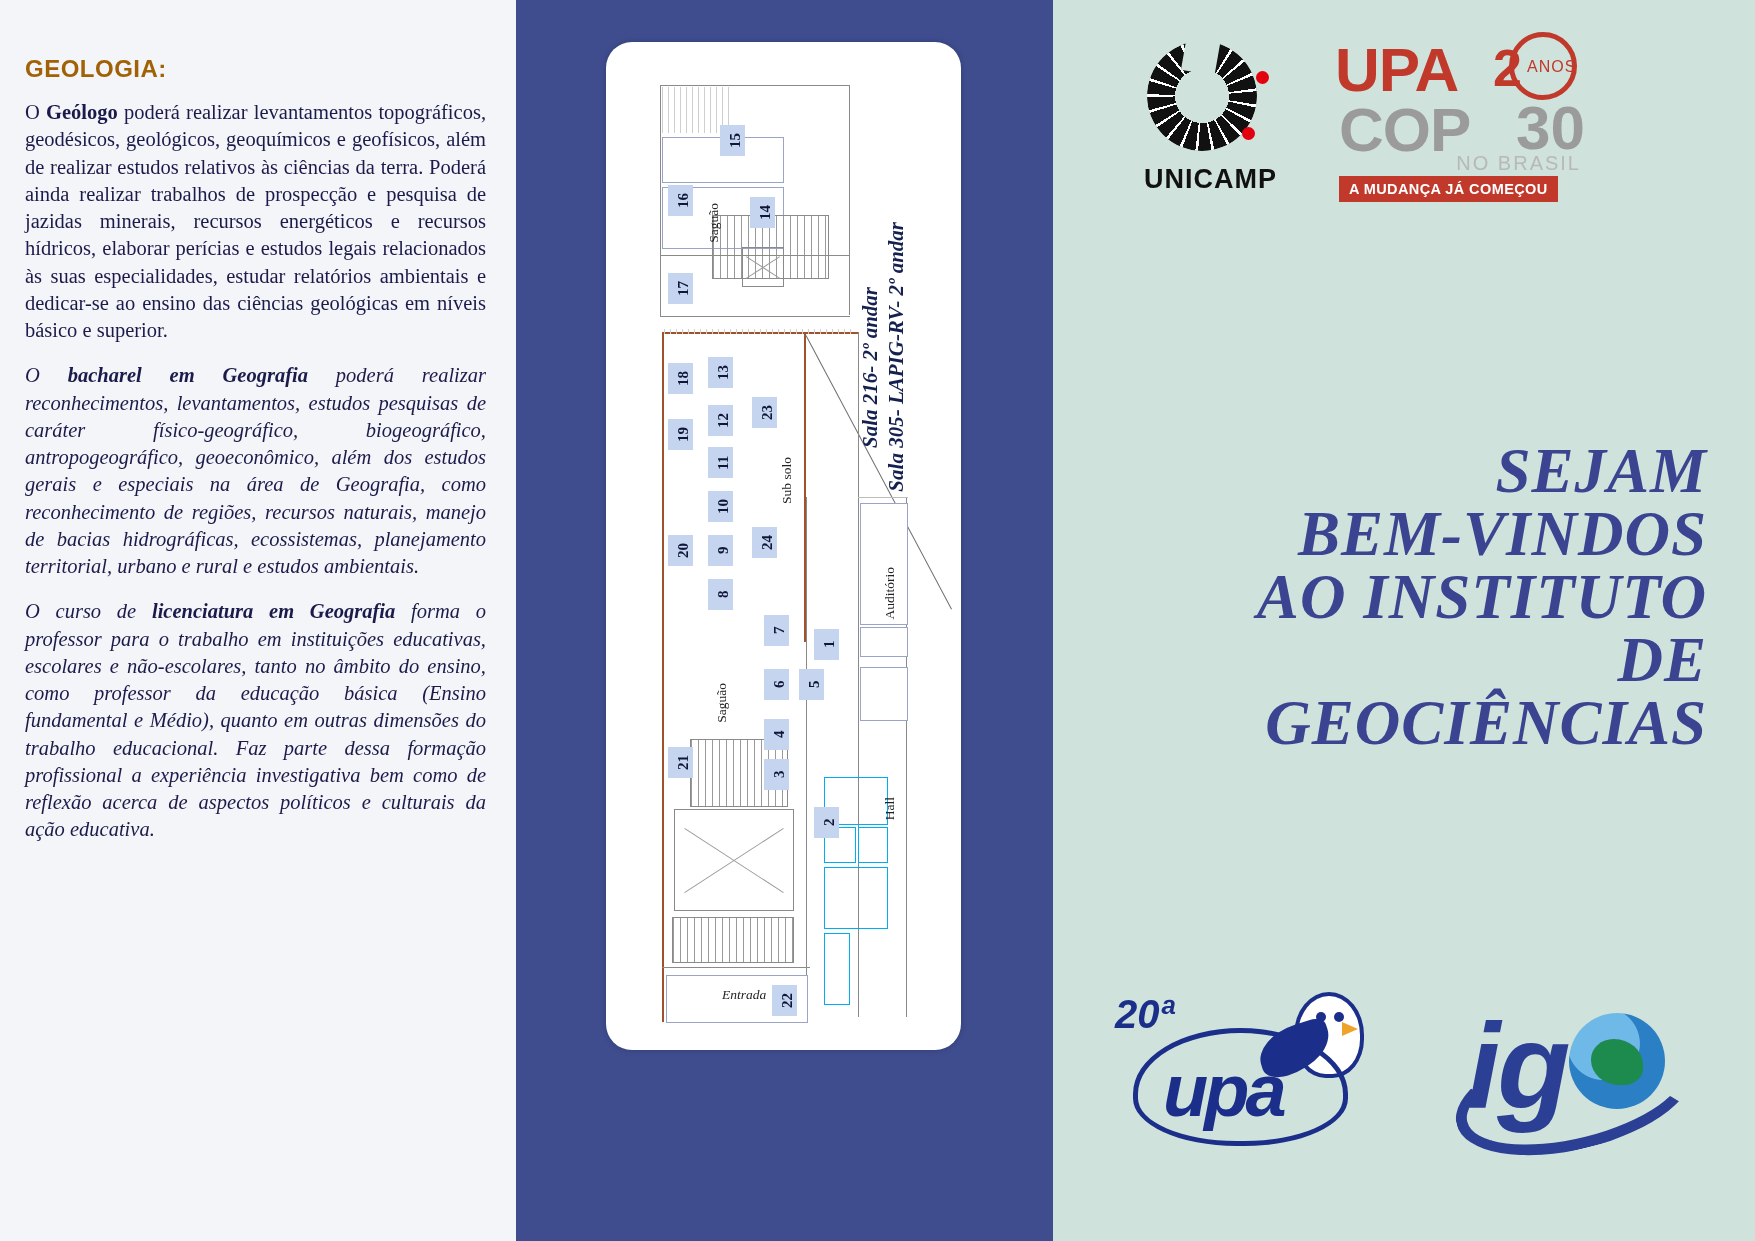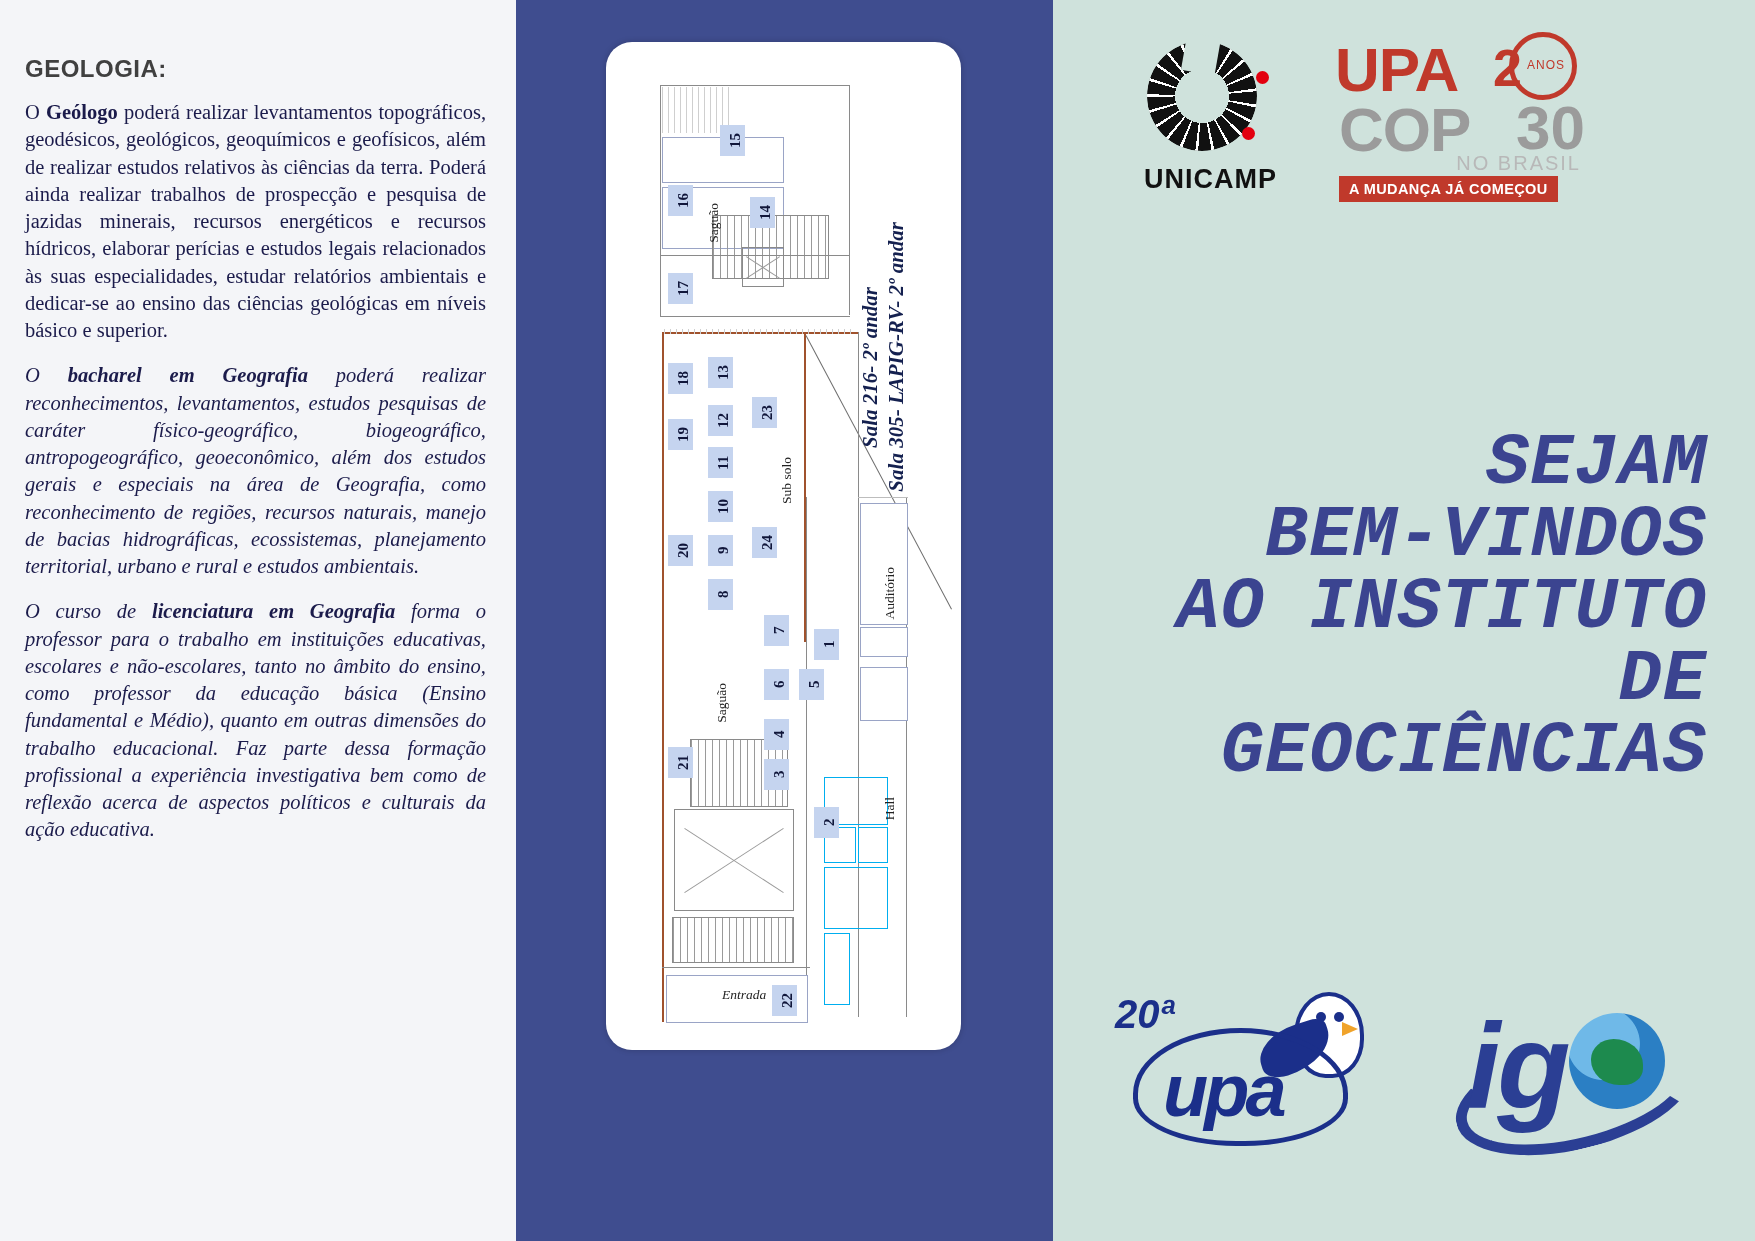--- a/index.html
+++ b/index.html
@@ -23,21 +23,21 @@
   
   .panel-text {
     width: 516px;
     height: 100%;
     background: #f4f5f8;
     box-sizing: border-box;
     padding: 55px 30px 20px 25px;
     position: relative;
   }
   .sec-heading {
-    color: #404040;
+    color: #a16207;
     font-family: "Liberation Sans", sans-serif;
     font-weight: bold;
     font-size: 24px;
     letter-spacing: 0.5px;
     margin: 0 0 16px 0;
   }
   .sec-heading.second {
     margin-top: 34px;
   }
   .body-par {
@@ -281,21 +281,21 @@
     color: #c0392b;
     font-family: "Liberation Sans", sans-serif;
     font-weight: bold;
     font-size: 52px;
   }
   .anos20 .anos-t {
     position: absolute;
     left: 34px; top: 26px;
     color: #c0392b;
     font-family: "Liberation Sans", sans-serif;
-    font-size: 12px;
+    font-size: 16px;
     letter-spacing: 1px;
   }
   .num30 {
     position: absolute;
     right: 0px; top: 62px;
     color: #9b9b9b;
     font-family: "Liberation Sans", sans-serif;
     font-weight: bold;
     font-size: 62px;
   }
@@ -316,29 +316,29 @@
     font-family: "Liberation Sans", sans-serif;
     font-weight: bold;
     font-size: 14.5px;
     padding: 5px 10px 5px 10px;
     letter-spacing: 0.4px;
     white-space: nowrap;
   }
 
   .cover-title {
     position: absolute;
-    top: 380px;
+    top: 398px;
     right: 48px;
     width: 620px;
     text-align: right;
     color: #3b4490;
-    font-family: Liberation Mono, monospace;
+    font-family: Liberation Serif, serif;
     font-weight: bold;
     font-style: italic;
-    font-size: 72px;
+    font-size: 63px;
     line-height: 1.0;
     letter-spacing: 1px;
   }
   .cover-title .ln { display: block; }
 
   .logos-bottom {
     position: absolute;
     bottom: 70px;
     left: 0;
     width: 100%;

